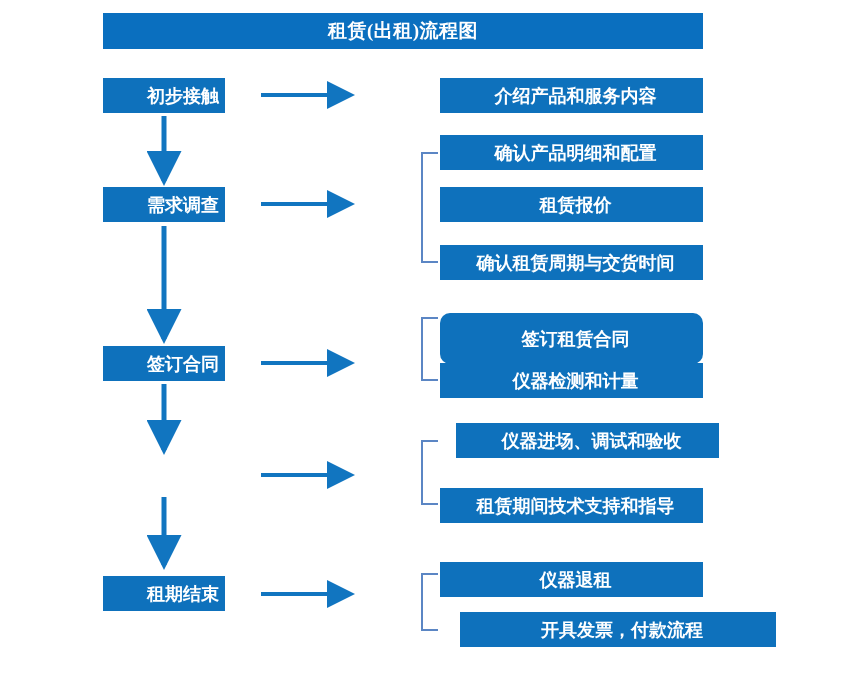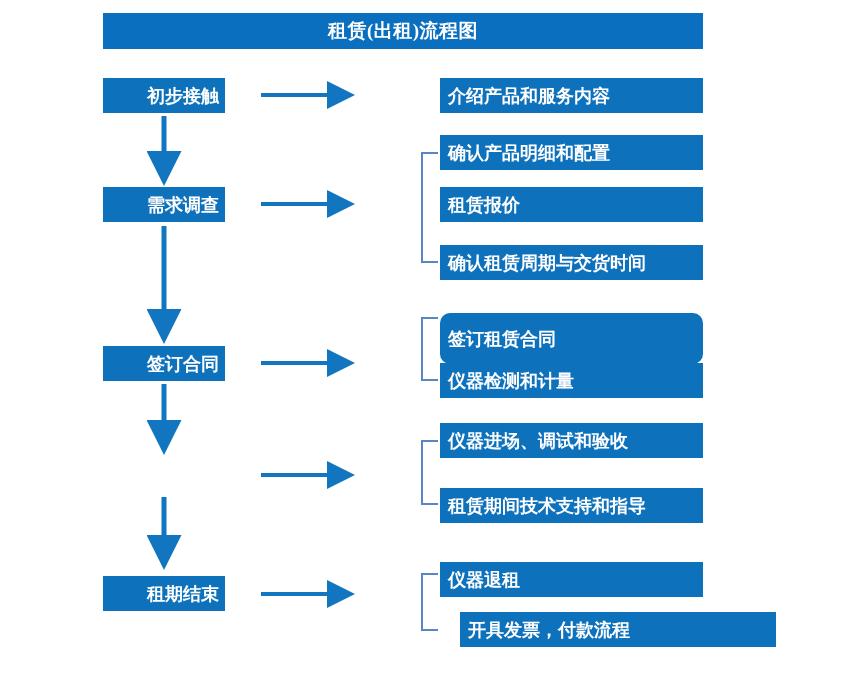--- a/index.html
+++ b/index.html
@@ -49,21 +49,21 @@
     font-weight: bold;
     display: flex;
     align-items: center;
     box-sizing: border-box;
   }
   .box.stage {
     justify-content: flex-end;
     padding: 0 6px;
   }
   .box.detail {
-    justify-content: flex-start;
+    justify-content: center;
     padding-left: 8px;
   }
 
   
   .arrow-layer {
     position: absolute;
     left: 0; top: 0;
     width: 844px;
     height: 688px;
     pointer-events: none;
@@ -143,21 +143,21 @@
     <span>确认租赁周期与交货时间</span>
   </div>
 
   <div class="box detail" style="left:440px; top:313px; width:263px; height:51px;border-radius:10px;">
     <span>签订租赁合同</span>
   </div>
   <div class="box detail" style="left:440px; top:363px; width:263px; height:35px;">
     <span>仪器检测和计量</span>
   </div>
 
-  <div class="box detail" style="left:440px; top:423px; width:263px; height:35px;">
+  <div class="box detail" style="left:456px; top:423px; width:263px; height:35px;">
     <span>仪器进场、调试和验收</span>
   </div>
   <div class="box detail" style="left:440px; top:488px; width:263px; height:35px;">
     <span>租赁期间技术支持和指导</span>
   </div>
 
   <div class="box detail" style="left:440px; top:562px; width:263px; height:35px;">
     <span>仪器退租</span>
   </div>
   <div class="box detail" style="left:460px; top:612px; width:316px; height:35px;">

